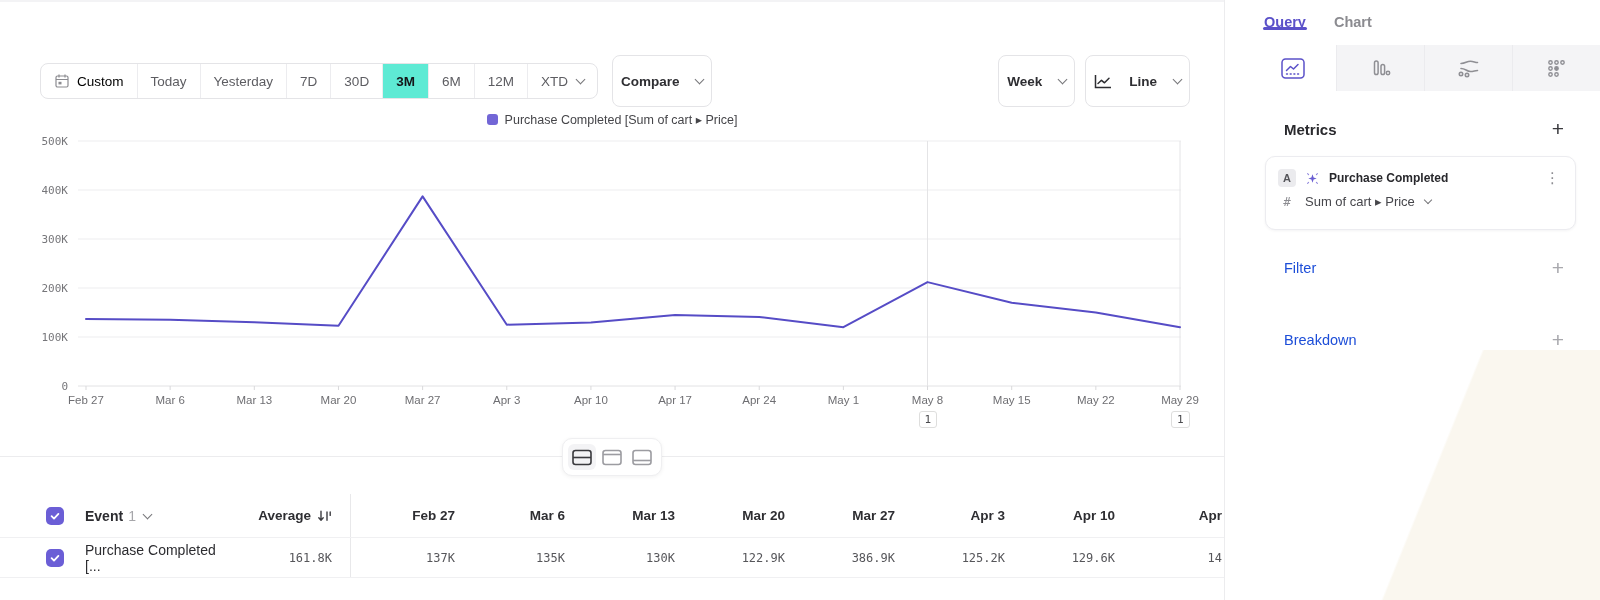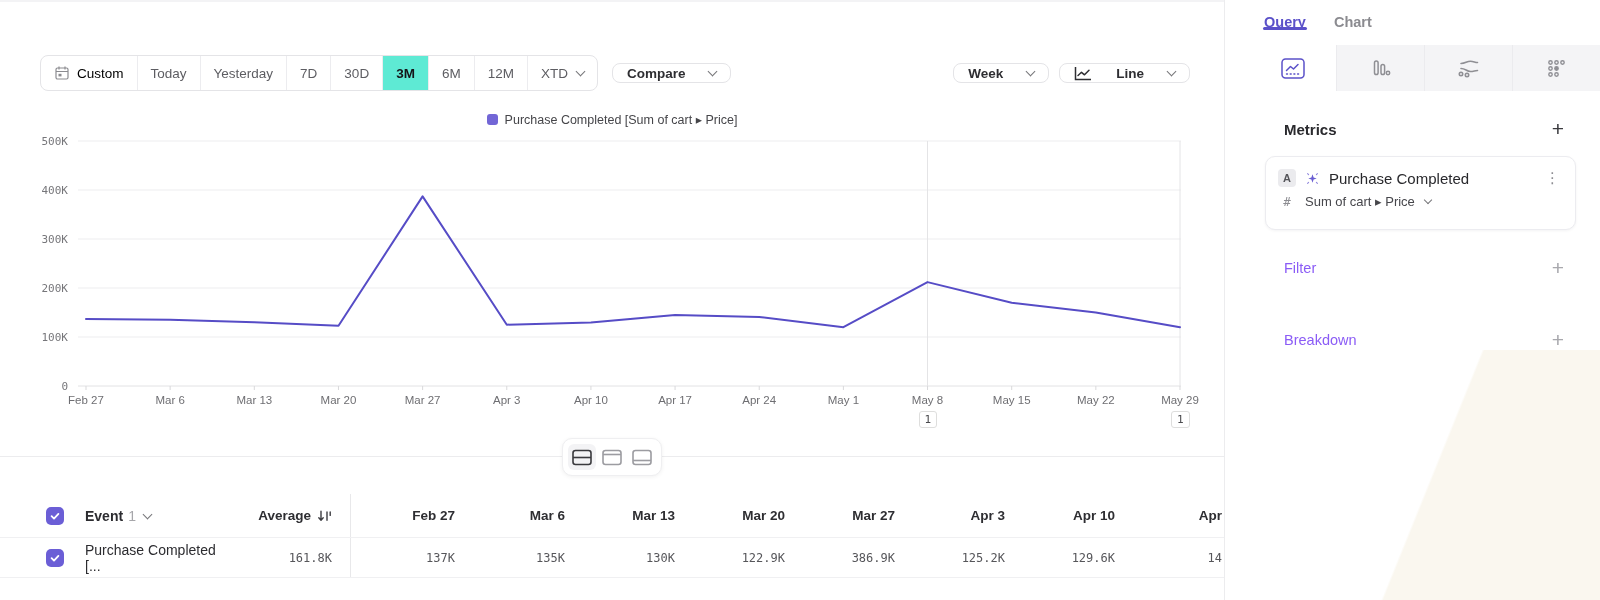--- a/index.html
+++ b/index.html
@@ -14,21 +14,21 @@
   .main{position:absolute;left:0;top:0;width:1224px;height:600px;}
 
   .toolbar{position:absolute;top:55px;left:40px;width:1150px;display:flex;align-items:center;}
   .segmented{display:flex;align-items:stretch;height:36px;border:1px solid #e4e4e7;
              border-radius:8px;overflow:hidden;background:#fff;box-sizing:border-box;}
   .seg{display:flex;align-items:center;gap:7px;padding:0 13px;font-size:13.5px;color:#5d5d62;
        border-left:1px solid #ececef;cursor:pointer;white-space:nowrap;}
   .seg:first-child{border-left:none;color:#000000;}
   .seg.active{background:#5eead4;color:#151518;font-weight:700;}
   .seg .chev{margin-left:2px;}
-  .btn{display:flex;align-items:center;gap:24px;height:20px;padding:0 14px;border:1px solid #e4e4e7;
+  .btn{display:flex;align-items:center;gap:17px;height:52px;padding:0 8px;border:1px solid #e4e4e7;
        border-radius:8px;background:#fff;font-size:13.5px;font-weight:600;color:#2e2e32;
        box-sizing:border-box;cursor:pointer;white-space:nowrap;}
   .btn-compare{margin-left:14px;}
   .toolbar-right{margin-left:auto;display:flex;gap:10px;}
 
   .legend{position:absolute;top:112px;left:0;width:1224px;display:flex;justify-content:center;
           align-items:center;gap:7px;font-size:12.5px;color:#454549;}
   .swatch{width:11px;height:11px;border-radius:3px;flex:none;}
 
   #chart-wrap{position:absolute;top:130px;left:0;width:1224px;height:305px;}
@@ -74,31 +74,31 @@
   .sb-tab.active{color:#5b51c9;}
   .sb-tab.active::after{content:'';position:absolute;left:0;right:0;bottom:0;height:3px;
         background:#5b51c9;border-radius:2px;}
   .sb-iconrow{position:absolute;top:45px;left:24px;right:0;height:46px;display:flex;}
   .sb-icell{flex:1;display:flex;align-items:center;justify-content:center;background:#f4f4f6;
         border-left:1px solid #ebebee;cursor:pointer;}
   .sb-icell.active{background:#fff;border-left:none;}
   .sb-head{position:absolute;left:59px;right:34px;display:flex;justify-content:space-between;
         align-items:center;}
   .sb-head .title{font-size:15px;font-weight:700;color:#2a2a2e;}
-  .sb-head.gray .title{font-weight:500;color:#8b5cf6;font-size:14.5px;}
+  .sb-head.gray .title{font-weight:500;color:#1d4ed8;font-size:14.5px;}
   .plus{background:none;border:none;font-size:21px;font-weight:300;color:#3a3a3e;cursor:pointer;
         line-height:18px;padding:0 2px;}
   .sb-head.gray .plus{color:#a8a8ad;}
   .metric-card{position:absolute;left:40px;right:24px;top:156px;height:74px;background:#fff;
         border:1px solid #ececf0;border-radius:10px;box-shadow:0 1px 3px rgba(20,20,43,.05);
         box-sizing:border-box;cursor:pointer;}
   .mc-row1{display:flex;align-items:center;gap:9px;padding:12px 12px 0 12px;}
   .mc-letter{width:18px;height:18px;border-radius:4px;background:#ebebee;color:#55555a;
         font-size:11px;font-weight:700;display:flex;align-items:center;justify-content:center;flex:none;}
-  .mc-name{flex:1;font-size:15px;font-weight:400;color:#28282c;}
+  .mc-name{flex:1;font-size:12px;font-weight:700;color:#28282c;}
   .kebab{color:#8d8d92;font-size:15px;letter-spacing:0;cursor:pointer;padding:0 3px;flex:none;
         font-family:"DejaVu Sans",sans-serif;}
   .mc-row2{display:flex;align-items:center;gap:9px;padding:7px 12px 0 12px;font-size:13px;color:#46464b;cursor:pointer;}
   .mc-hash{width:18px;text-align:center;color:#8d8d92;font-size:12.5px;flex:none;}
   .mc-row2 .chev{width:5px;height:5px;margin-left:1px;}
 </style>
 </head>
 <body>
 
 <div class="app">

